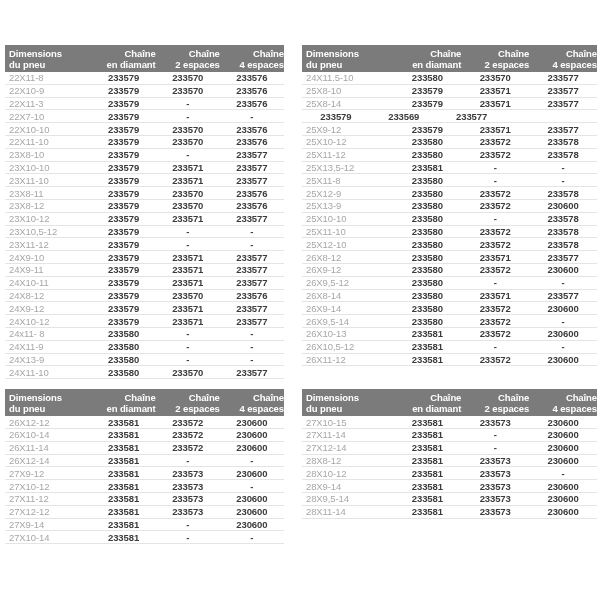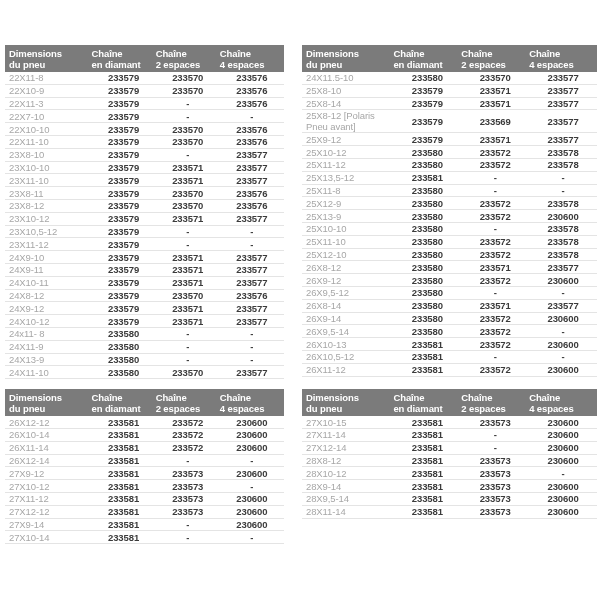--- a/index.html
+++ b/index.html
@@ -29,21 +29,21 @@
     background: var(--header-bg, #7b7b7b);
     color: var(--header-text, #ffffff);
     font-weight: bold;
     font-size: 9.5px;
     line-height: 11px;
     padding: 3px 0 2px 0;
     letter-spacing: -0.1px;
   }
   .th { display: flex; flex-direction: column; box-sizing: border-box; }
   .th.c0 { width: 31%; text-align: left; padding-left: 4px; }
-  .th.c1, .th.c2, .th.c3 { width: 23%; text-align: left; }
+  .th.c1, .th.c2, .th.c3 { width: 23%; text-align: right; }
   .tr {
     display: flex;
     align-items: center;
     min-height: 11.8px;
     border-bottom: 1px solid var(--row-border, #e4e4e4);
   }
   .td {
     font-size: 9.5px;
     line-height: 11px;
     box-sizing: border-box;
@@ -262,21 +262,20 @@
             <span class="td c2">233571</span>
             <span class="td c3">233577</span>
           </div>
           <div class="tr">
             <span class="td c0">25X8-14</span>
             <span class="td c1">233579</span>
             <span class="td c2">233571</span>
             <span class="td c3">233577</span>
           </div>
           <div class="tr">
-            <span class="td c0">25X8-12 [Polaris Pneu avant]</span>
             <span class="td c1">233579</span>
             <span class="td c2">233569</span>
             <span class="td c3">233577</span>
           </div>
           <div class="tr">
             <span class="td c0">25X9-12</span>
             <span class="td c1">233579</span>
             <span class="td c2">233571</span>
             <span class="td c3">233577</span>
           </div>

